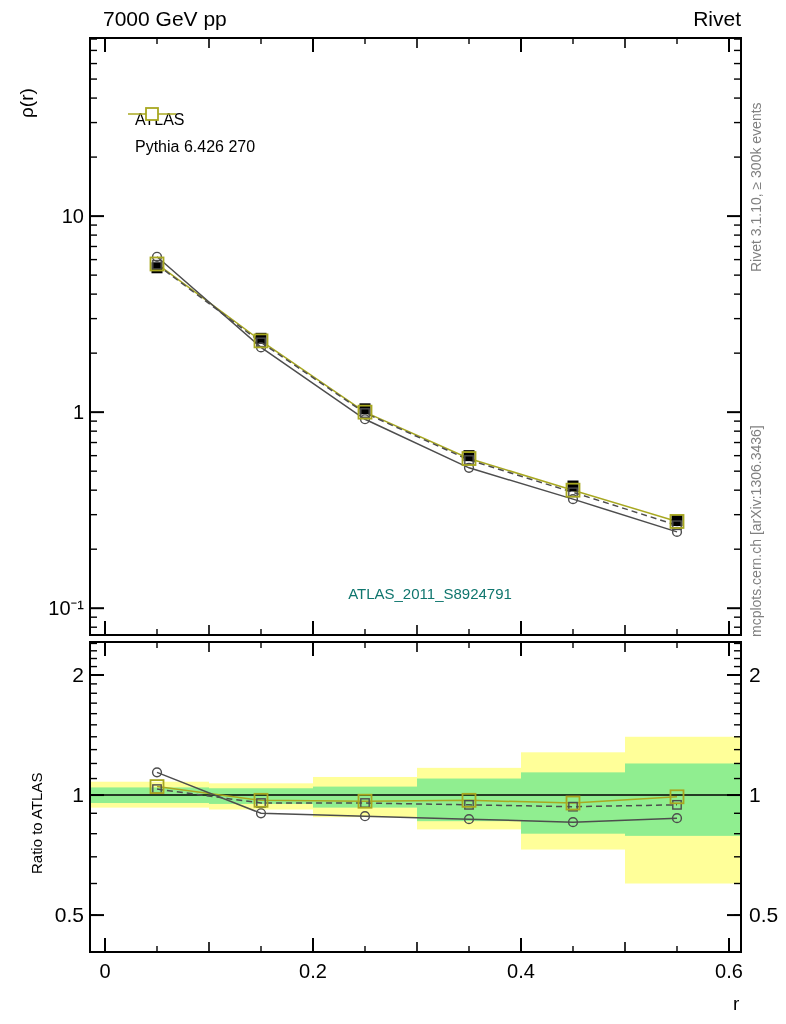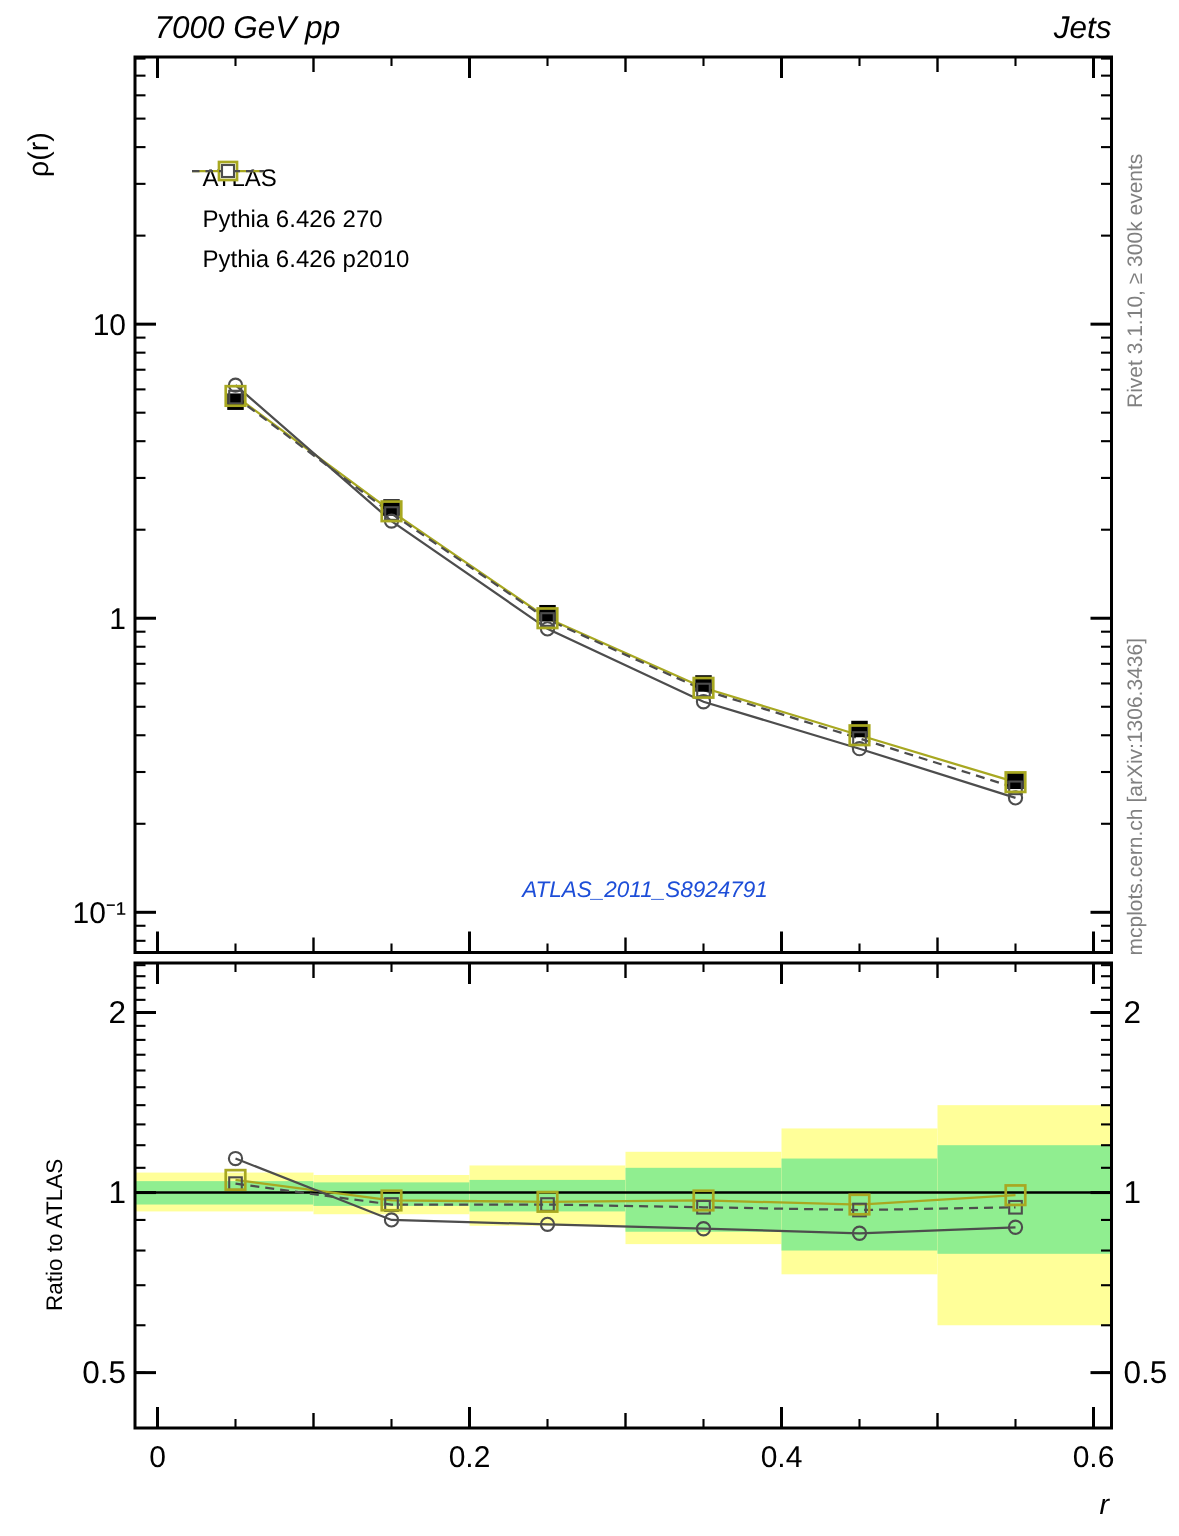--- a/index.html
+++ b/index.html
@@ -1,23 +1,23 @@
 <!DOCTYPE html>
 <html><head>
 <meta charset="utf-8">
 <style>
   html,body{margin:0;padding:0;background:#fff;}
   .fig{position:relative;width:786px;height:1024px;background:#fff;overflow:hidden;
        font-family:"Liberation Sans",sans-serif;color:#000;}
   .fig svg{position:absolute;left:0;top:0;}
-  .abs{position:absolute;white-space:nowrap;font-style:italic;}
+  .abs{position:absolute;white-space:nowrap;}
   .vtext{position:absolute;transform-origin:0 0;transform:rotate(-90deg);white-space:nowrap;}
   .title{font-size:21px;}
   .sidegray{font-size:14px;color:#808080;}
-  .watermark{font-size:15px;color:#1d4ed8;text-align:center;width:240px;}
+  .watermark{font-size:15px;color:#0f766e;text-align:center;width:240px;}
   .xlab{font-size:19px;}
   .ylab-main{font-size:19px;}
   .ylab-ratio{font-size:15px;}
   #legend{position:absolute;left:126px;top:106px;}
   .leg-row{display:flex;align-items:center;height:27px;}
   .leg-mark{width:52px;height:16px;flex:0 0 52px;}
   .leg-label{margin-left:9px;font-size:16px;}
 </style>
 </head>
 <body>
@@ -246,21 +246,21 @@
       <rect x="672.8" y="800.641993885549" width="8.4" height="8.4" fill="none" stroke="#4d4d4d" stroke-width="1.4"></rect>
       <rect x="150.5" y="780.0963009290554" width="13" height="13" fill="none" stroke="#a8a821" stroke-width="1.8"></rect>
       <rect x="254.5" y="793.8202248598424" width="13" height="13" fill="none" stroke="#a8a821" stroke-width="1.8"></rect>
       <rect x="358.5" y="794.7151824834885" width="13" height="13" fill="none" stroke="#a8a821" stroke-width="1.8"></rect>
       <rect x="462.5" y="793.8202248598424" width="13" height="13" fill="none" stroke="#a8a821" stroke-width="1.8"></rect>
       <rect x="566.5" y="796.5190937403222" width="13" height="13" fill="none" stroke="#a8a821" stroke-width="1.8"></rect>
       <rect x="670.5" y="790.2859406638458" width="13" height="13" fill="none" stroke="#a8a821" stroke-width="1.8"></rect>
     </svg>
 
   <div class="abs title" style="left:103px;top:7px;">7000 GeV pp</div>
-  <div class="abs title" style="left:660px;top:7px;width:81px;text-align:right;">Jets</div>
+  <div class="abs title" style="left:660px;top:7px;width:81px;text-align:right;">Rivet</div>
 
   <div class="vtext ylab-main" style="left:16px;top:118px;">ρ(r)</div>
   <div class="vtext ylab-ratio" style="left:28px;top:874px;">Ratio to ATLAS</div>
 
   <div class="vtext sidegray" style="left:748px;top:272px;">Rivet 3.1.10, ≥ 300k events</div>
   <div class="vtext sidegray" style="left:748px;top:637px;">mcplots.cern.ch [arXiv:1306.3436]</div>
 
   <div class="abs watermark" style="left:310px;top:585px;">ATLAS_2011_S8924791</div>
 
   <div class="abs xlab" style="left:733px;top:993px;">r</div>
@@ -272,21 +272,14 @@
         </svg>
         <span class="leg-label">ATLAS</span>
       </div>
       <div class="leg-row">
         <svg width="52" height="16" class="leg-mark">
           <line x1="2" y1="8" x2="50" y2="8" stroke="#a8a821" stroke-width="1.5"></line>
           <rect x="20" y="2" width="12" height="12" fill="#fff" stroke="#a8a821" stroke-width="1.8"></rect>
         </svg>
         <span class="leg-label">Pythia 6.426 270</span>
       </div>
-      <div class="leg-row">
-        <svg width="52" height="16" class="leg-mark">
-          <line x1="2" y1="8" x2="50" y2="8" stroke="#4d4d4d" stroke-width="1.5" stroke-dasharray="5,4"></line>
-          <rect x="22" y="4" width="8" height="8" fill="#fff" stroke="#4d4d4d" stroke-width="1.4"></rect>
-        </svg>
-        <span class="leg-label">Pythia 6.426 p2010</span>
-      </div>
     </div>
 </div>
 
 </body></html>

